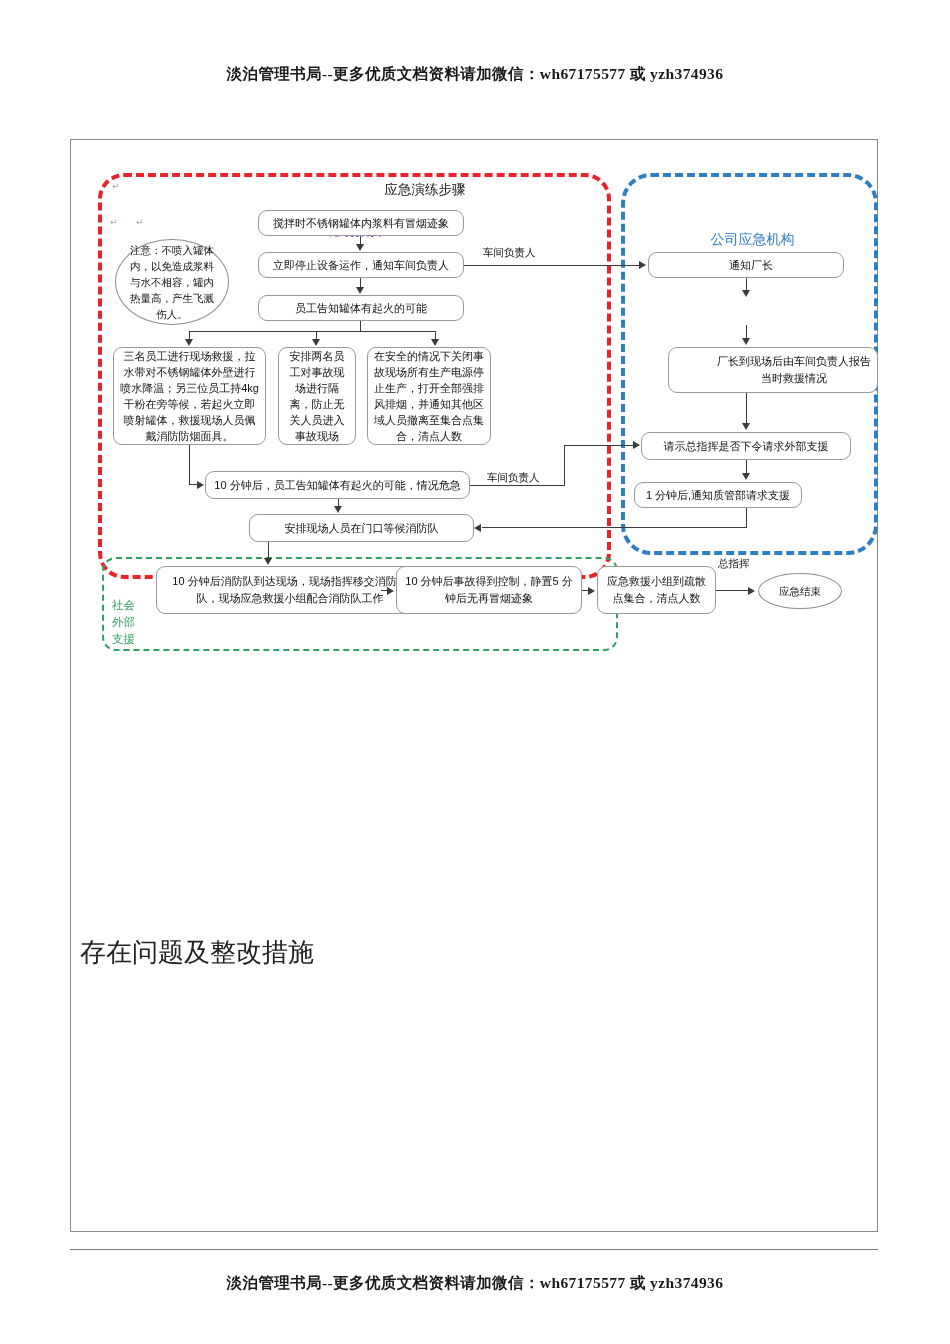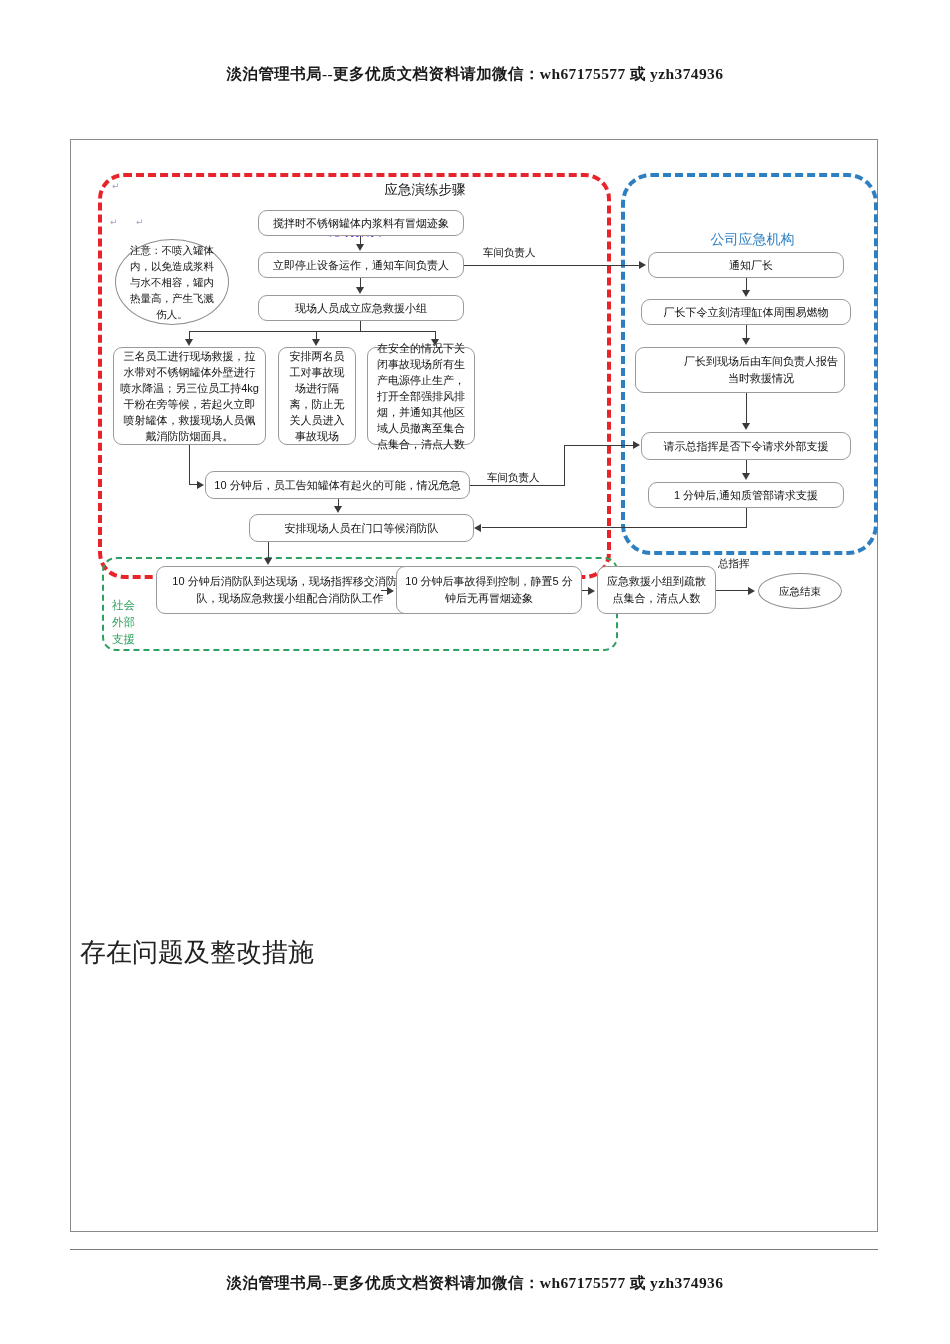--- a/index.html
+++ b/index.html
@@ -104,60 +104,57 @@
 
   <div class="node" style="left:188px;top:71px;width:206px;height:26px;">
     <span>搅拌时不锈钢罐体内浆料有冒烟迹象</span>
   </div>
 
   <div class="node" style="left:188px;top:113px;width:206px;height:26px;">
     <span>立即停止设备运作，通知车间负责人</span>
   </div>
 
   <div class="node" style="left:188px;top:156px;width:206px;height:26px;">
-    <span>现场人员成立应急救援小组</span>
+    <span>员工告知罐体有起火的可能</span>
   </div>
 
   <div class="node" style="left:43px;top:208px;width:153px;height:98px;line-height:16px;">
     <span>三名员工进行现场救援，拉水带对不锈钢罐体外壁进行喷水降温；另三位员工持4kg干粉在旁等候，若起火立即喷射罐体，救援现场人员佩戴消防防烟面具。</span>
   </div>
 
   <div class="node" style="left:208px;top:208px;width:78px;height:98px;line-height:16px;">
     <span>安排两名员工对事故现场进行隔离，防止无关人员进入事故现场</span>
   </div>
 
-  <div class="node" style="left:297px;top:208px;width:108px;height:98px;line-height:16px;">
+  <div class="node" style="left:297px;top:208px;width:124px;height:98px;line-height:16px;">
     <span>在安全的情况下关闭事故现场所有生产电源停止生产，打开全部强排风排烟，并通知其他区域人员撤离至集合点集合，清点人数</span>
   </div>
 
   <div class="node" style="left:135px;top:332px;width:265px;height:28px;">
     <span>10 分钟后，员工告知罐体有起火的可能，情况危急</span>
   </div>
 
   <div class="node" style="left:179px;top:375px;width:225px;height:28px;">
     <span>安排现场人员在门口等候消防队</span>
   </div>
 
   <div class="node" style="left:578px;top:113px;width:196px;height:26px;padding-left:16px;">
     <span>通知厂长</span>
   </div>
 
-  <div class="node" style="left:571px;top:160px;width:210px;height:26px;">
-    <span>厂长下令立刻清理缸体周围易燃物</span>
-  </div>
-
-  <div class="node" style="left:565px;top:208px;width:210px;height:46px;line-height:17px;padding-left:48px;">
+
+  <div class="node" style="left:598px;top:208px;width:210px;height:46px;line-height:17px;padding-left:48px;">
     <span>厂长到现场后由车间负责人报告当时救援情况</span>
   </div>
 
   <div class="node" style="left:571px;top:293px;width:210px;height:28px;">
     <span>请示总指挥是否下令请求外部支援</span>
   </div>
 
-  <div class="node" style="left:578px;top:343px;width:196px;height:26px;">
+  <div class="node" style="left:564px;top:343px;width:168px;height:26px;">
     <span>1 分钟后,通知质管部请求支援</span>
   </div>
 
   <div class="node" style="left:86px;top:427px;width:268px;height:48px;line-height:17px;">
     <span>10 分钟后消防队到达现场，现场指挥移交消防大队，现场应急救援小组配合消防队工作</span>
   </div>
 
   <div class="node" style="left:326px;top:427px;width:186px;height:48px;line-height:17px;">
     <span>10 分钟后事故得到控制，静置5 分钟后无再冒烟迹象</span>
   </div>

